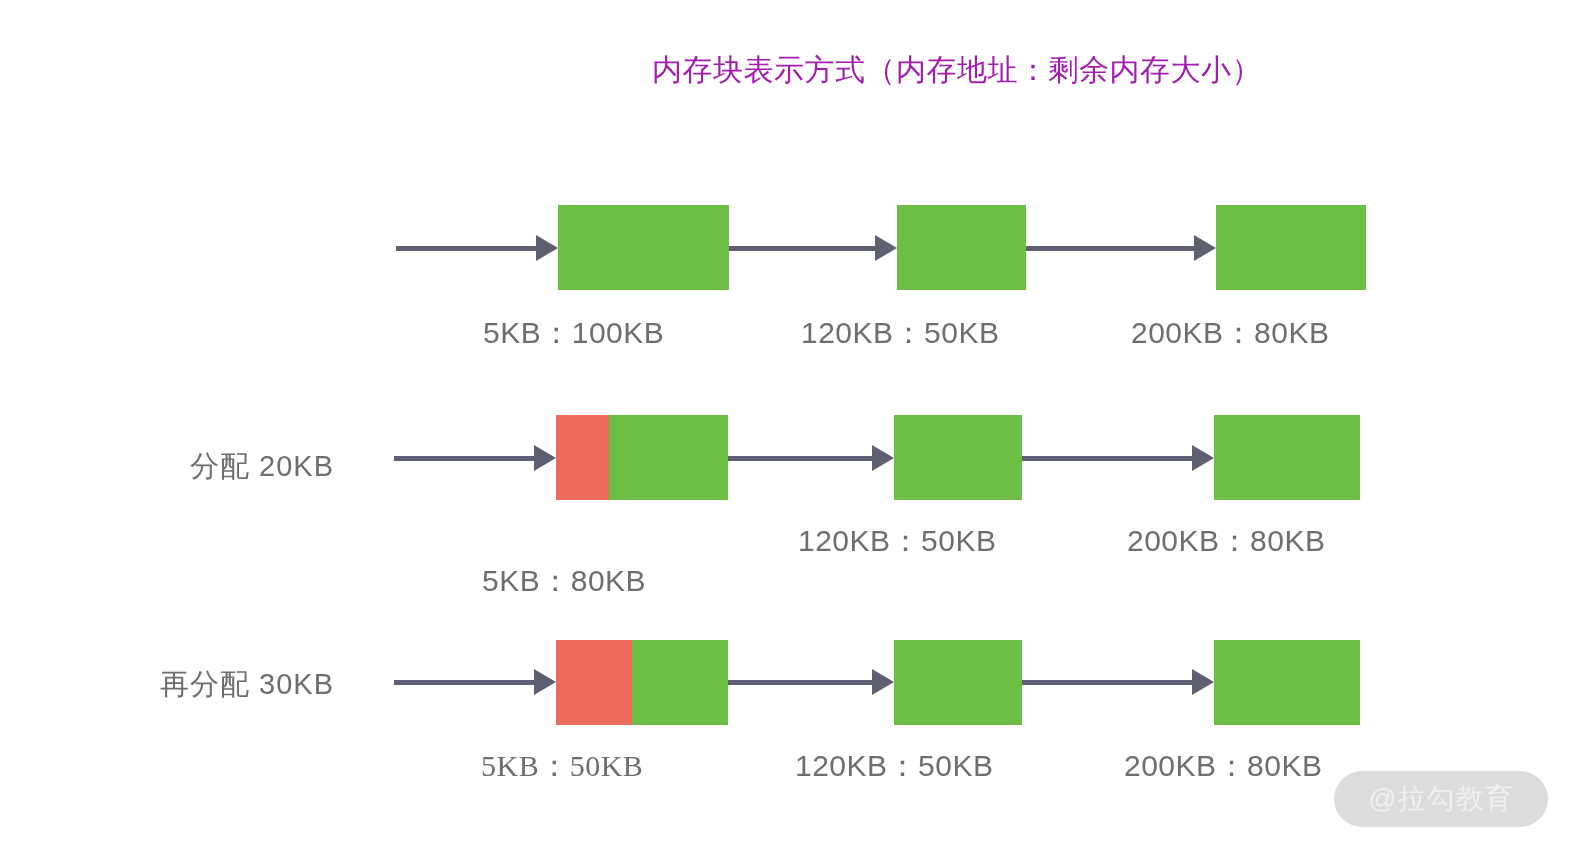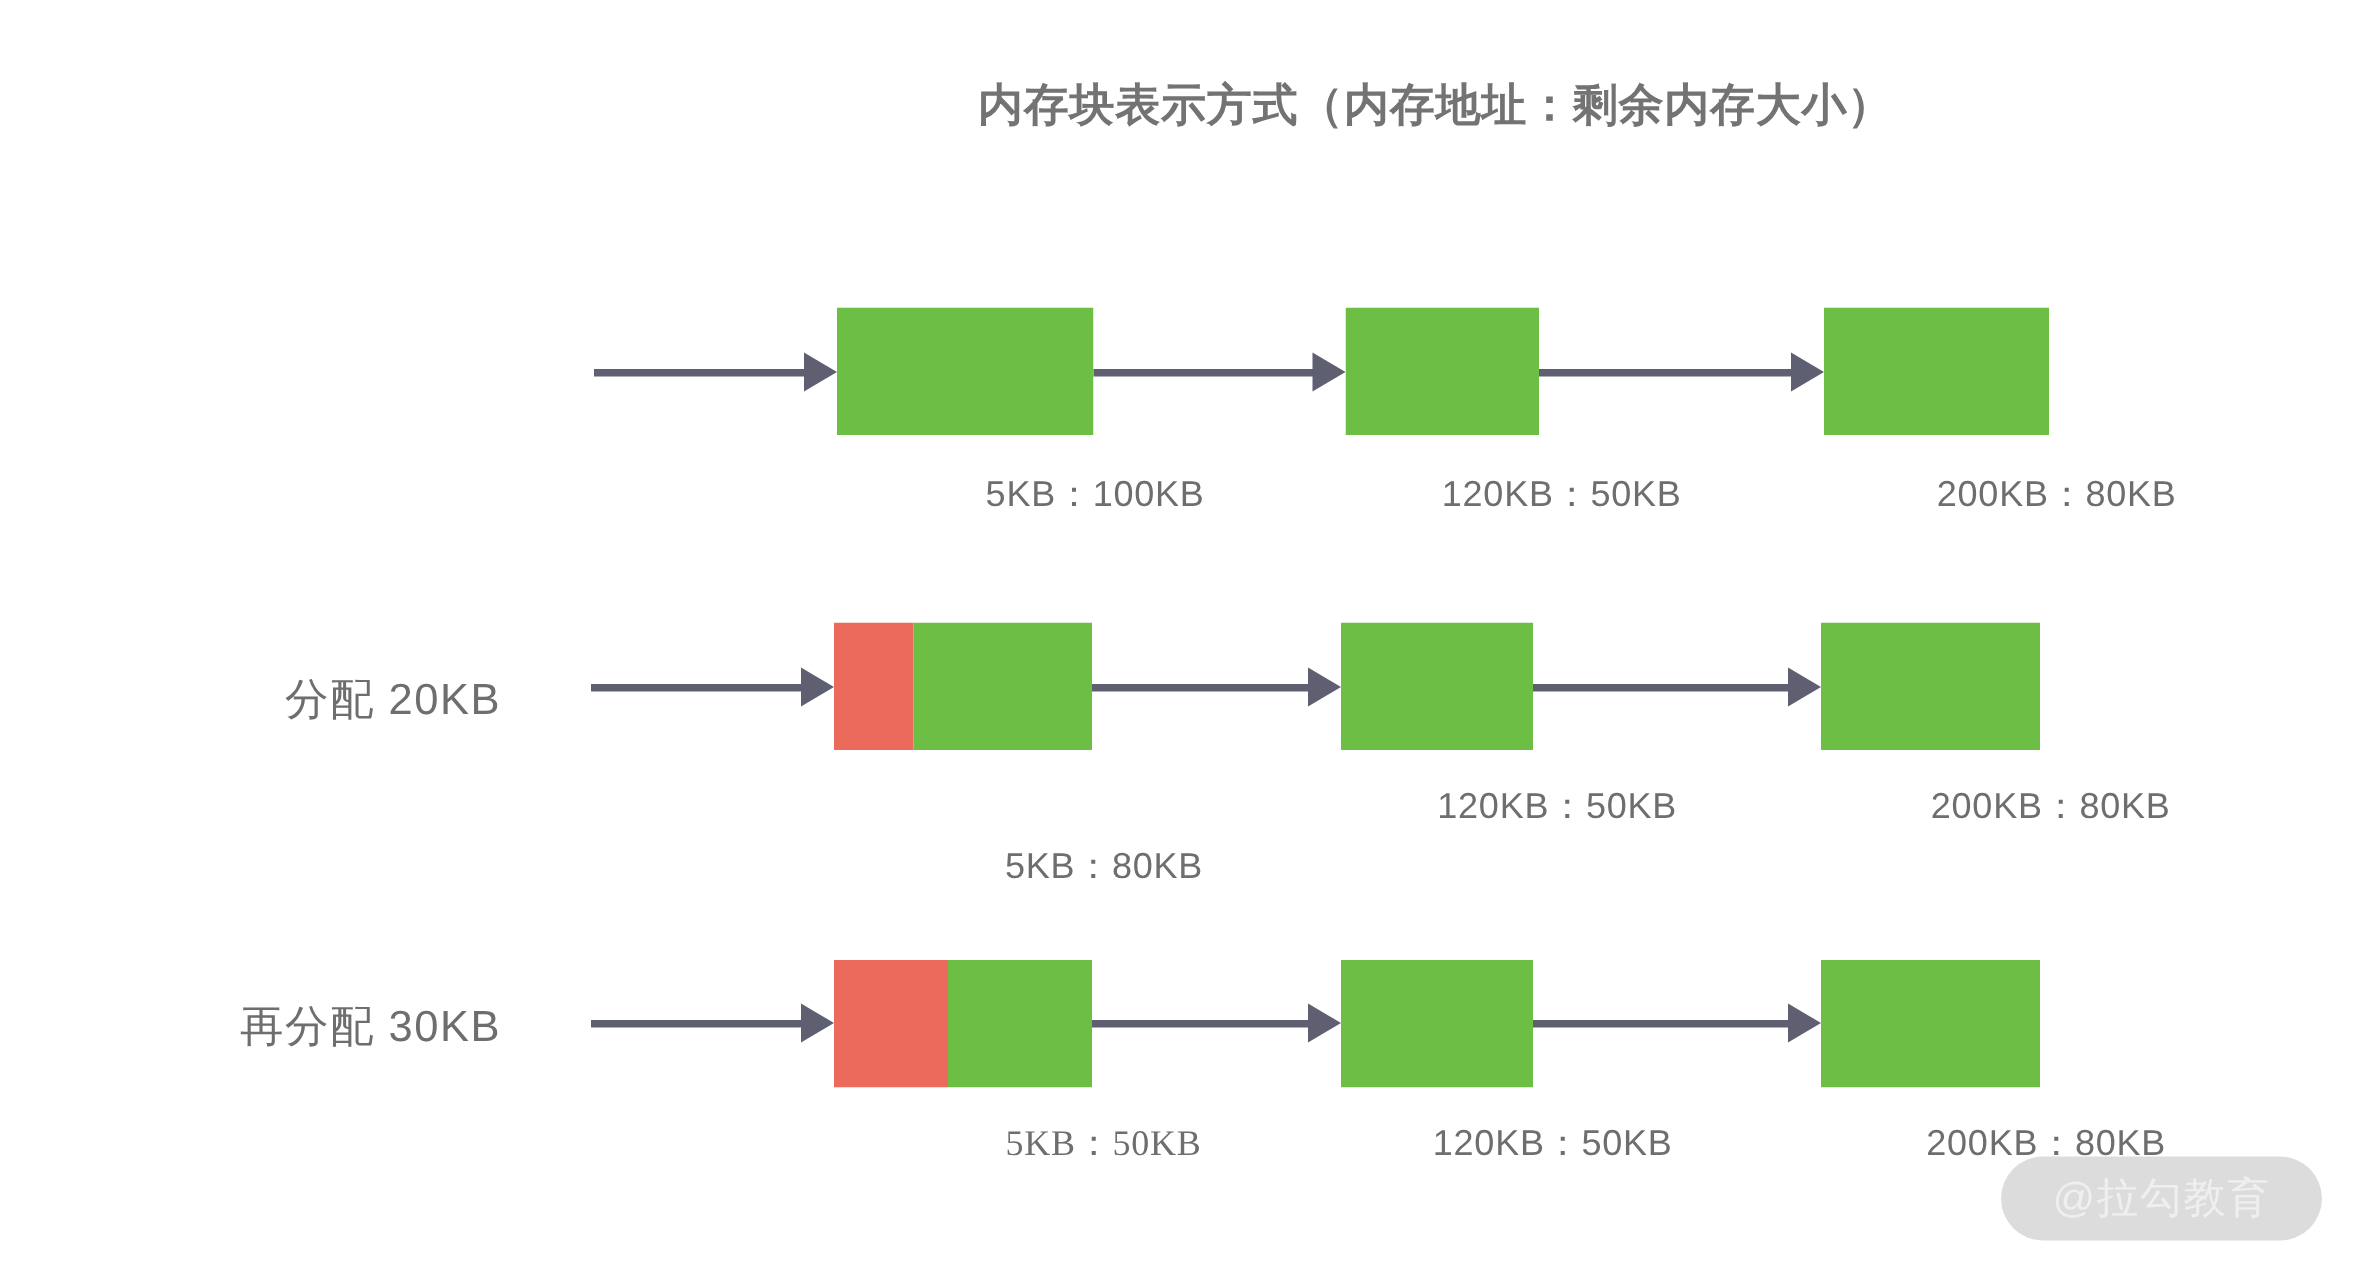--- a/index.html
+++ b/index.html
@@ -43,22 +43,22 @@
   }
   .legend-row.allocated .legend-label { color: #ec6a5c; }
   .legend-row.free .legend-label { color: #6cbe45; }
 
   
   .title {
     position: absolute;
     left: 652px;
     top: 50px;
     font-size: 30px;
-    font-weight: bold;
-    color: #737373;
+    font-weight: normal;
+    color: #a21caf;
     letter-spacing: 0.5px;
     white-space: nowrap;
   }
 
   
   .row { position: absolute; left: 0; width: 1570px; }
   .row-label {
     position: absolute;
     font-size: 29px;
     color: #6e6e6e;
@@ -71,24 +71,24 @@
     position: absolute;
     display: flex;
     overflow: hidden;
   }
   .seg-used { background: #ec6a5c; height: 100%; }
   .seg-free { background: #6cbe45; height: 100%; }
 
   
   .block-caption {
     position: absolute;
-    font-size: 24px;
+    font-size: 30px;
     color: #6e6e6e;
     white-space: nowrap;
-    text-align: right;
+    text-align: left;
     letter-spacing: 0.5px;
   }
 
   
   .arrow {
     position: absolute;
     height: 24px;
     display: flex;
     align-items: center;
   }

